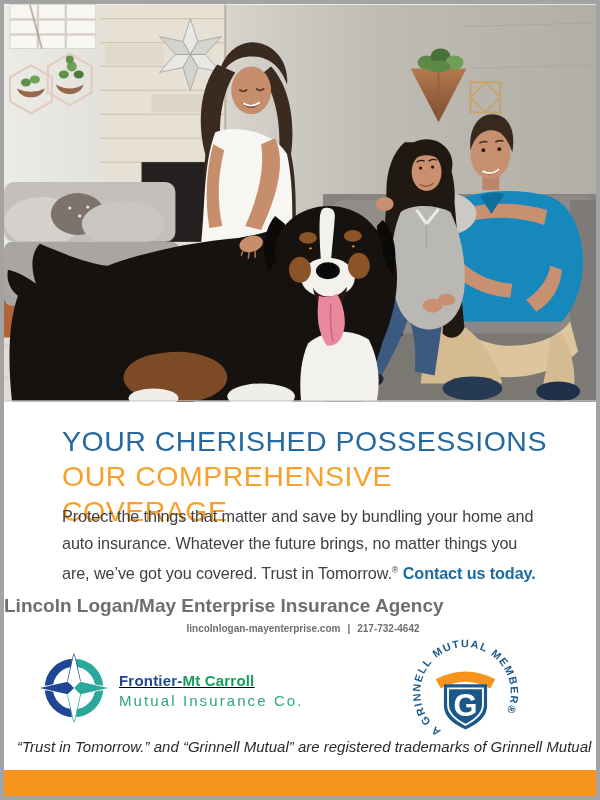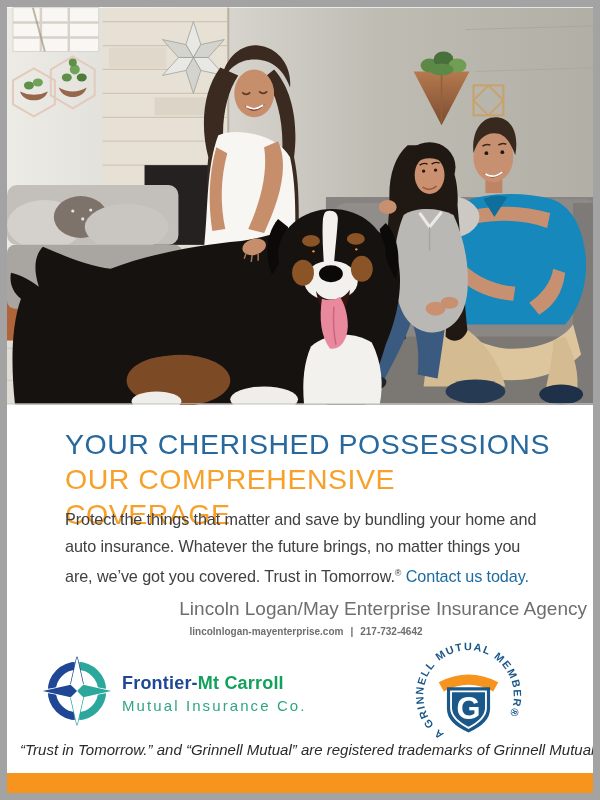--- a/index.html
+++ b/index.html
@@ -1,40 +1,40 @@
 <!DOCTYPE html>
 <html><head>
 <meta charset="utf-8">
 <style>
   html,body{margin:0;padding:0;background:#ffffff;}
   .ad{
     position:relative; width:600px; height:800px; box-sizing:border-box;
-    background:#ffffff; border:7px solid #a3a3a3; overflow:hidden;
+    background:#ffffff; border:4px solid #a3a3a3; overflow:hidden;
     font-family:"Liberation Sans", sans-serif;
   }
   .photo{position:absolute;left:0;top:0;width:598px;height:398px;}
   .photo svg{display:block;}
 
   .headline{position:absolute;left:58px;top:420px;width:500px;font-size:28.5px;line-height:35px;letter-spacing:.5px;font-weight:400;}
   .hl-blue{display:block;color:#27699E;}
   .hl-orange{display:block;color:#F7A12B;}
 
   .bodycopy{position:absolute;left:58px;top:499px;width:505px;margin:0;font-size:16.2px;line-height:27px;color:#414042;letter-spacing:-.1px;}
   .bline{display:block;}
   .reg{font-size:9px;vertical-align:super;}
-  .cta{color:#1C6BA0;font-weight:400;cursor:pointer;text-decoration:none;}
-
-  .agency-name{position:absolute;left:0;top:591px;width:580px;text-align:right;font-size:19px;font-weight:400;color:#6d6e70;}
+  .cta{color:#1C6BA0;font-weight:700;cursor:pointer;text-decoration:none;}
+
+  .agency-name{position:absolute;left:0;top:591px;width:580px;text-align:left;font-size:19px;font-weight:700;color:#6d6e70;}
   .agency-contact{position:absolute;left:0;top:619px;width:598px;text-align:center;font-size:10px;font-weight:700;color:#6d6e70;}
   .agency-contact .sep{padding:0 7px;color:#6d6e70;}
   .agency-contact a{color:#6d6e70;text-decoration:none;cursor:pointer;}
 
   .frontier{position:absolute;left:34px;top:648px;display:flex;align-items:center;gap:9px;}
   .frontier .ftext{display:flex;flex-direction:column;}
-  .fname{font-size:18px;font-weight:700;letter-spacing:.2px;}
+  .fname{font-size:15px;font-weight:700;letter-spacing:.2px;text-decoration:underline;}
   .fname .p1{color:#1F4796;}
   .fname .p2{color:#12A15B;}
   .fsub{font-size:15px;letter-spacing:2.1px;color:#2FA584;margin-top:3px;}
 
   .grinnell{position:absolute;left:405px;top:632px;width:113px;height:113px;}
 
   .fineprint{position:absolute;left:13px;top:735px;width:576px;margin:0;font-style:italic;font-size:15px;line-height:16.5px;color:#2b2a28;}
   .fineprint span{display:block;}
 
   .orange-bar{position:absolute;left:0;top:766px;width:598px;height:30px;background:#F7941E;}

